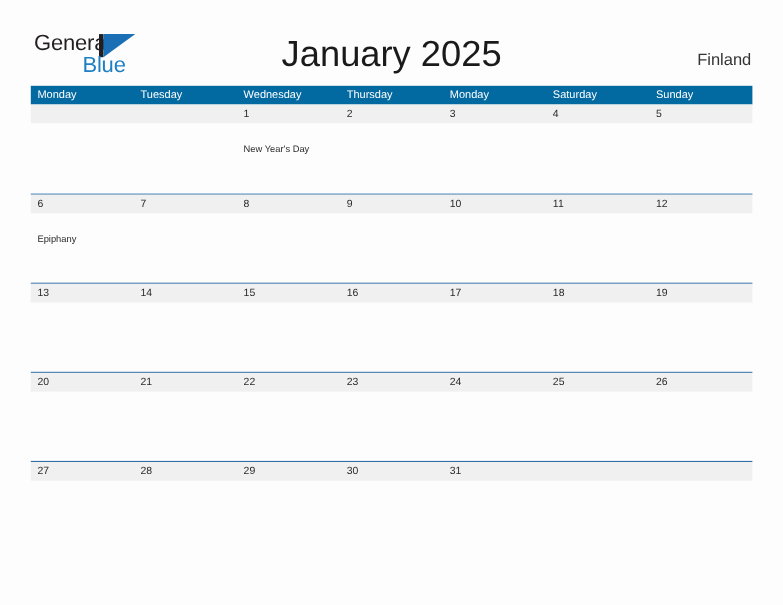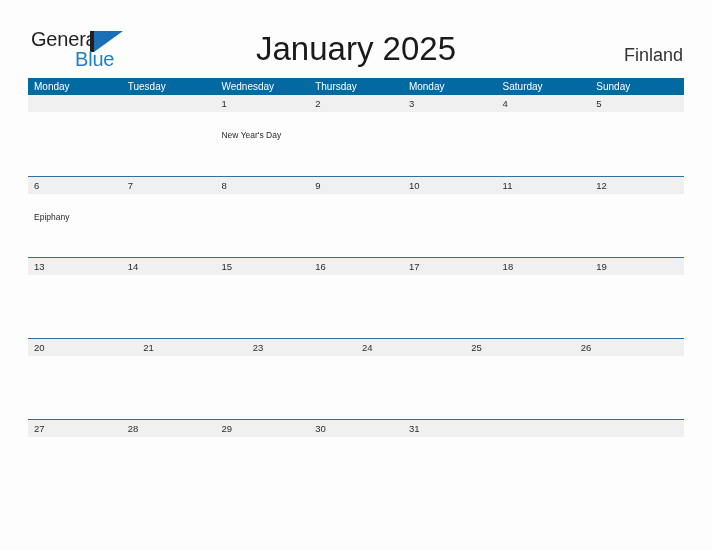--- a/index.html
+++ b/index.html
@@ -82,21 +82,21 @@
     font-size: 33px;
     color: #1a1a1a;
     font-weight: normal;
     line-height: 32px;
   }
 
   .region-label {
     position: absolute;
     right: 29px;
     top: 47px;
-    font-size: 18px;
+    font-size: 15px;
     color: #333333;
     line-height: 16px;
   }
 
   
   .calendar {
     position: absolute;
     left: 28px;
     top: 78px;
     width: 656px;
@@ -320,20 +320,24 @@
       <div class="day-cells">
         <div class="day-cell">
           <div class="day-num">20</div>
           <div class="day-events"></div>
         </div>
         <div class="day-cell">
           <div class="day-num">21</div>
           <div class="day-events"></div>
         </div>
         <div class="day-cell">
+          <div class="day-num">22</div>
+          <div class="day-events"></div>
+        </div>
+        <div class="day-cell">
           <div class="day-num">23</div>
           <div class="day-events"></div>
         </div>
         <div class="day-cell">
           <div class="day-num">24</div>
           <div class="day-events"></div>
         </div>
         <div class="day-cell">
           <div class="day-num">25</div>
           <div class="day-events"></div>

